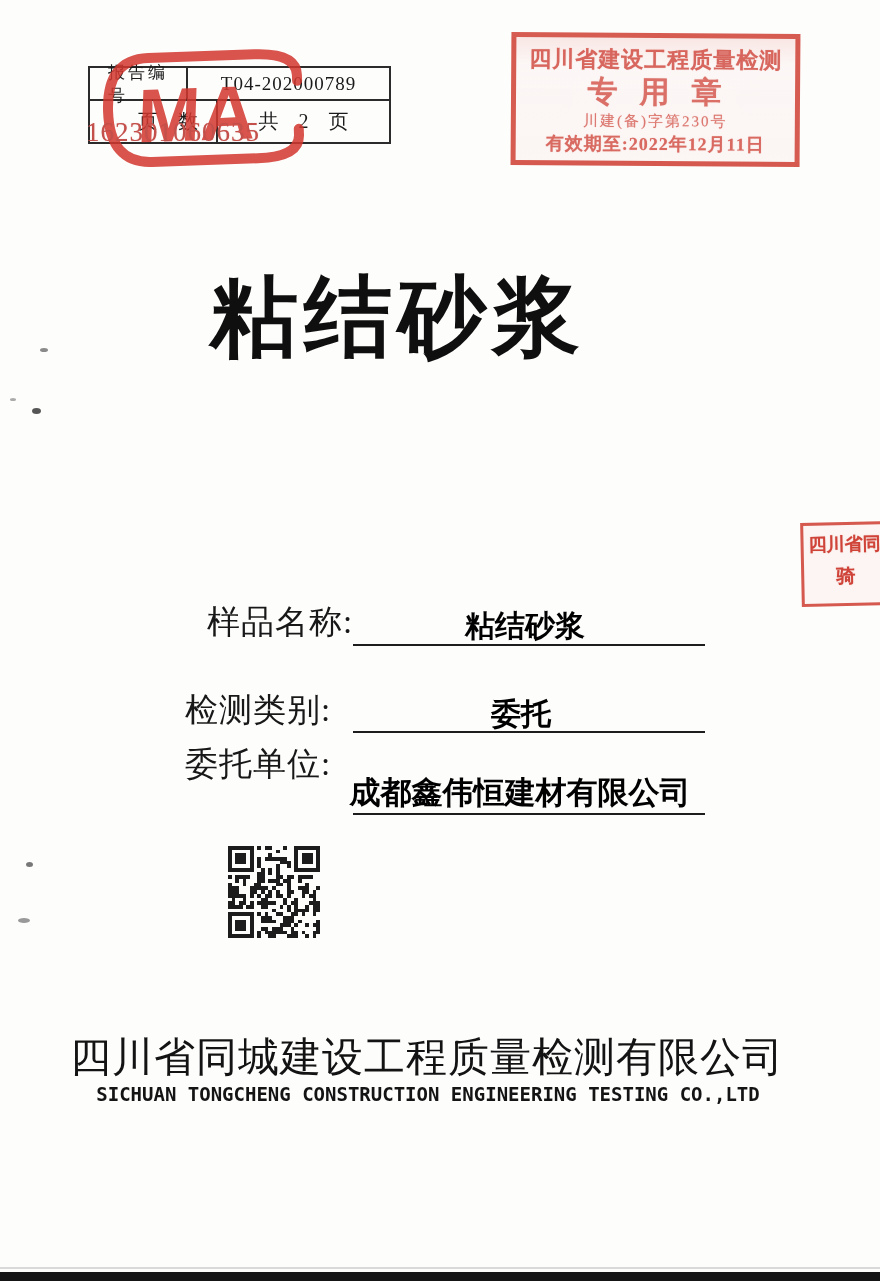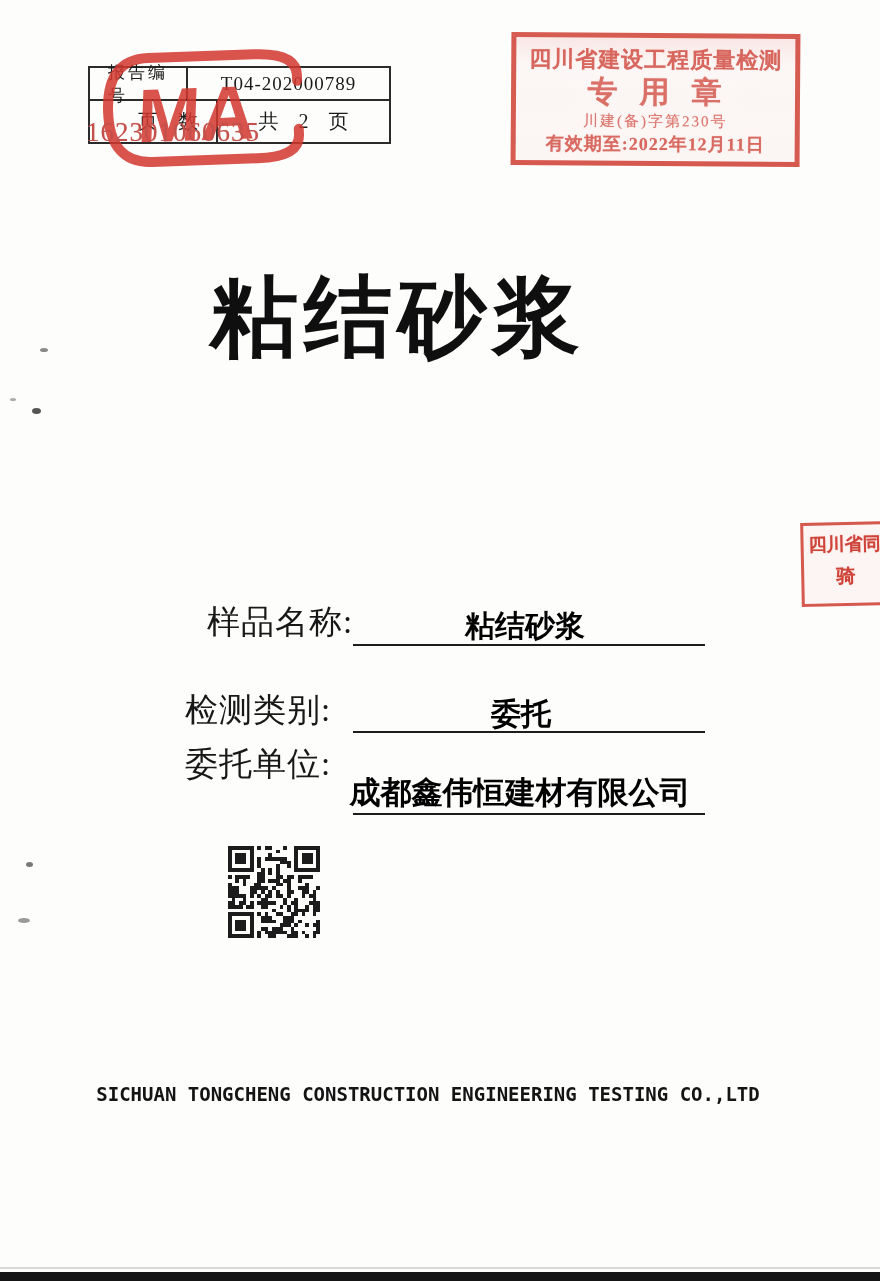--- a/index.html
+++ b/index.html
@@ -452,20 +452,21 @@
       <rect x="8" y="24" width="1" height="1" fill="#1c1c1c"></rect>
       <rect x="11" y="24" width="1" height="1" fill="#1c1c1c"></rect>
       <rect x="12" y="24" width="1" height="1" fill="#1c1c1c"></rect>
       <rect x="16" y="24" width="1" height="1" fill="#1c1c1c"></rect>
       <rect x="17" y="24" width="1" height="1" fill="#1c1c1c"></rect>
       <rect x="18" y="24" width="1" height="1" fill="#1c1c1c"></rect>
       <rect x="21" y="24" width="1" height="1" fill="#1c1c1c"></rect>
       <rect x="23" y="24" width="1" height="1" fill="#1c1c1c"></rect>
     </svg>
 
+  <div class="footer-cn">四川省同城建设工程质量检测有限公司</div>
   <div class="footer-en">SICHUAN TONGCHENG CONSTRUCTION ENGINEERING TESTING CO.,LTD</div>
 
   <div class="scan-line"></div>
   <div class="scan-bar"></div>
   <div class="speck sp1"></div>
   <div class="speck sp2"></div>
   <div class="speck sp3"></div>
   <div class="speck sp4"></div>
   <div class="speck sp5"></div>
 </div>

